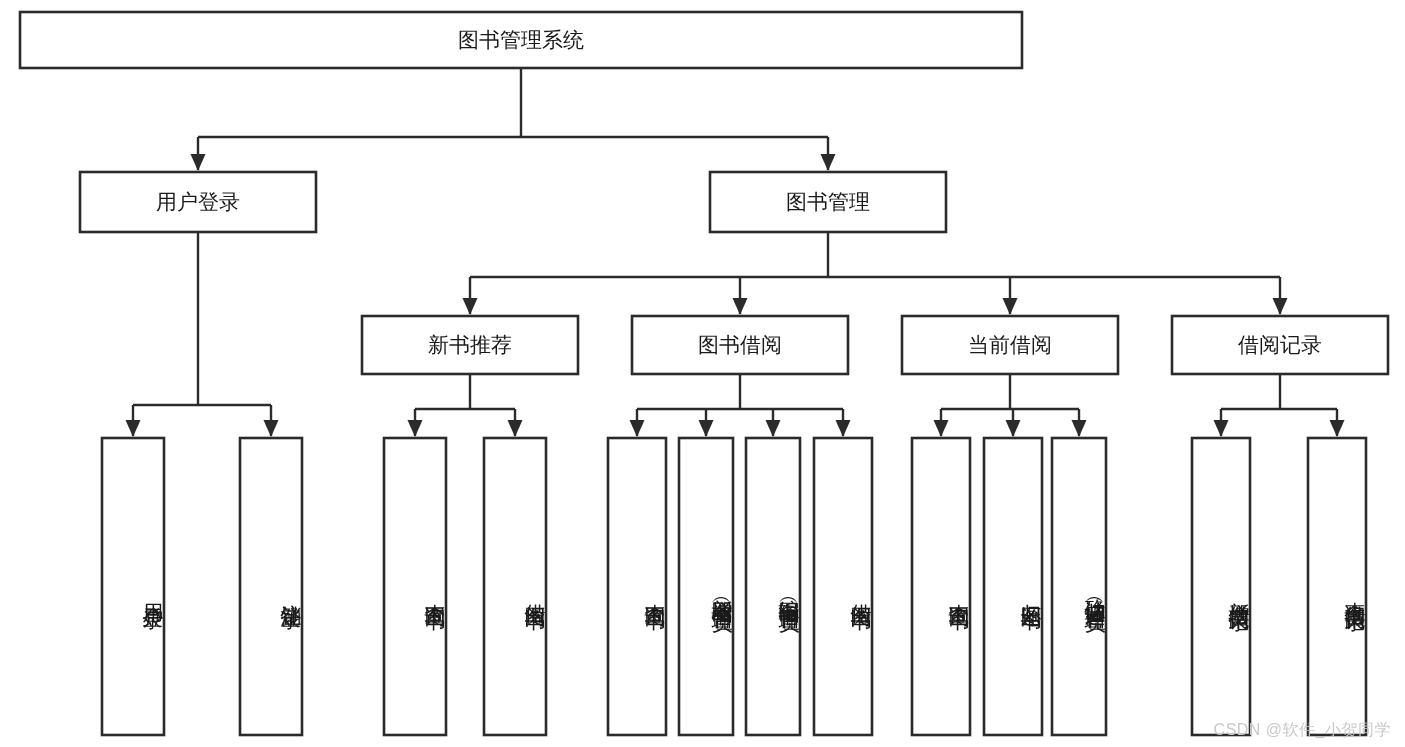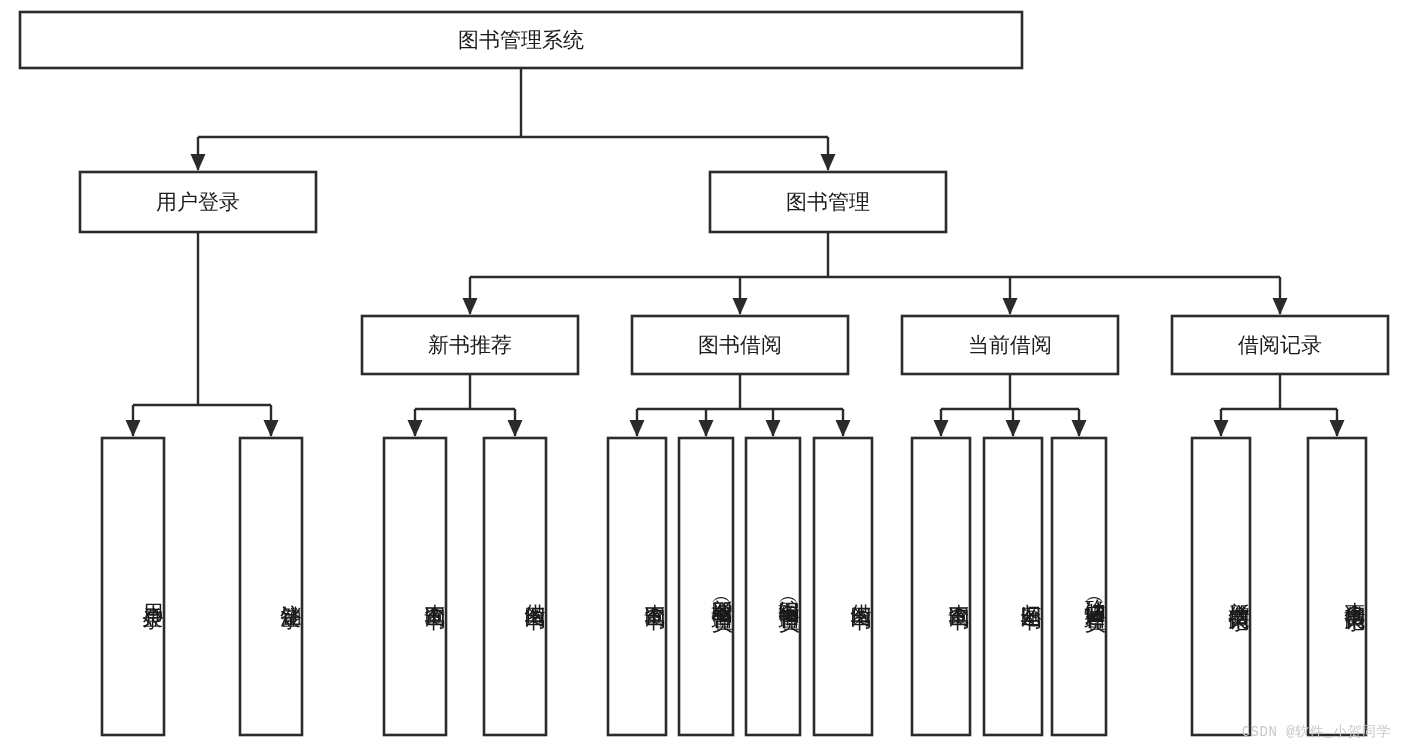--- a/index.html
+++ b/index.html
@@ -61,22 +61,22 @@
     display: flex;
     align-items: flex-start;
     justify-content: center;
     white-space: nowrap;
     pointer-events: none;
   }
   .watermark {
     position: absolute;
     right: 14px;
     bottom: 6px;
-    font-family: Liberation Mono, monospace;
-    font-size: 14px;
+    font-family: Liberation Sans, sans-serif;
+    font-size: 16px;
     color: #c9c9c9;
     letter-spacing: 0.5px;
     white-space: nowrap;
     user-select: none;
   }
 </style>
 </head>
 <body>
 
 <div id="diagram-root">

